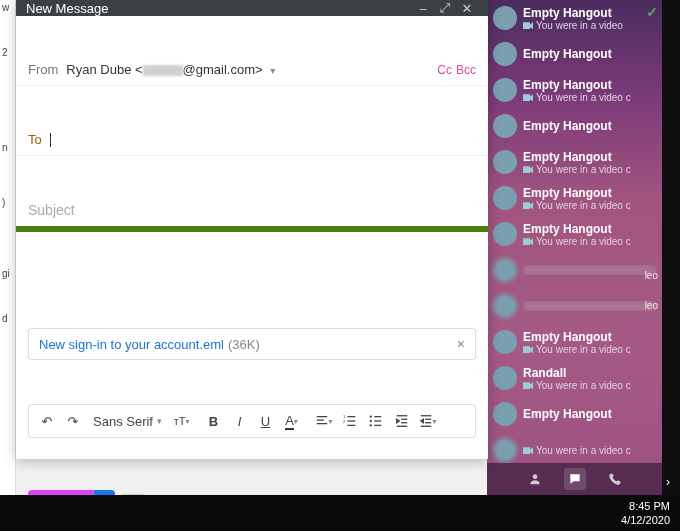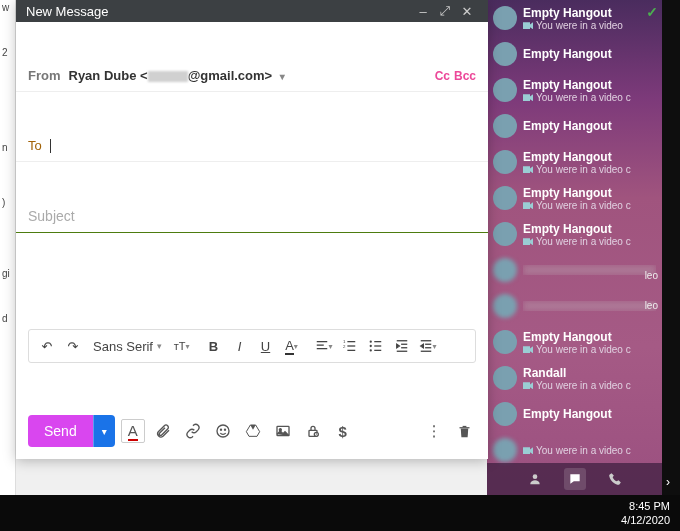--- a/index.html
+++ b/index.html
@@ -19,30 +19,30 @@
 .hangout-three2 { position: absolute; right: 4px; top: 300px; color: #eee; font-size: 10px; }
 .hangouts-footer { position: absolute; bottom: 0; left: 0; right: 0; height: 32px; background: rgba(40,20,50,0.6); display: flex; justify-content: center; gap: 18px; align-items: center; }
 .hangouts-footer .fi { color: #ddd; font-size: 14px; width: 22px; height: 22px; display: flex; align-items: center; justify-content: center; }
 .hangouts-footer .active { background: rgba(255,255,255,0.15); border-radius: 3px; }
 .scroll-strip { position: absolute; right: 0; top: 0; width: 18px; height: 495px; background: #0e0e0e; }
 .scroll-arrow { color: #fff; position: absolute; bottom: 6px; left: 4px; font-size: 12px; }
 .compose { position: absolute; left: 16px; top: 0; width: 472px; height: 459px; background: #fff; box-shadow: 0 2px 12px rgba(0,0,0,0.25); display: flex; flex-direction: column; gap: 38px; }
 .compose-header { height: 32px; background: #3c4043; color: #fff; display: flex; align-items: center; padding: 0 10px; font-size: 13px; font-weight: 500; }
 .compose-header .title { flex: 1; }
 .compose-header .hbtn { width: 22px; text-align: center; color: #ccc; cursor: pointer; font-size: 13px; }
-.from-row { display: flex; align-items: center; padding: 8px 12px; font-size: 13px; color: #555; border-bottom: 1px solid #eee; font-weight: bold; }
+.from-row { display: flex; align-items: center; padding: 8px 12px; font-size: 13px; color: #555; border-bottom: 1px solid #eee; }
 .from-row .lbl { color: #777; margin-right: 8px; }
 .from-row .addr { color: #333; flex: 1; }
 .addr-blur { display: inline-block; width: 40px; height: 11px; background: #d0d0d0; vertical-align: middle; filter: blur(1px); }
 .ccbcc { color: #ec4899; font-size: 12px; margin-left: 4px; }
 .to-row { display: flex; align-items: center; padding: 8px 12px; font-size: 13px; border-bottom: 1px solid #eee; }
 .to-row .lbl { color: #a16207; margin-right: 8px; }
 .to-row .cursor { display: inline-block; width: 1px; height: 14px; background: #333; animation: blink 1s infinite; }
 @keyframes blink { 50% { opacity: 0; } }
-.subject-row { padding: 8px 12px; font-size: 14px; color: #aaa; border-bottom: 1px solid #4d7c0f; }
+.subject-row { padding: 8px 12px; font-size: 14px; color: #aaa; border-bottom: 6px solid #4d7c0f; }
 .body-area { flex: 1; padding: 10px 12px; }
 .attachment { margin: 0 12px 6px 12px; border: 1px solid #ddd; border-radius: 3px; padding: 7px 10px; font-size: 13px; display: flex; align-items: center; }
 .attachment .name { color: #1a73e8; font-weight: 500; }
 .attachment .size { color: #888; margin-left: 4px; }
 .attachment .x { margin-left: auto; color: #888; cursor: pointer; font-size: 14px; }
 .format-bar { margin: 0 12px 6px 12px; border: 1px solid #ddd; border-radius: 3px; padding: 4px 6px; display: flex; align-items: center; gap: 2px; font-size: 13px; color: #444; }
 .format-bar .fb { width: 24px; height: 24px; display: flex; align-items: center; justify-content: center; cursor: pointer; border-radius: 2px; }
 .format-bar .font-sel { padding: 0 6px; display: flex; align-items: center; gap: 4px; }
 .format-bar .divider { width: 0; margin-right: 4px; }
 .send-bar { padding: 8px 12px 12px 12px; display: flex; align-items: center; gap: 6px; }
@@ -204,20 +204,25 @@
     </span>
     <span class="ccbcc">Cc</span>
     <span class="ccbcc">Bcc</span>
   </div>
   <div class="to-row">
     <span class="lbl">To</span>
     <span class="cursor"></span>
   </div>
   <div class="subject-row">Subject</div>
   <div class="body-area"></div>
+  <div class="attachment">
+    <span class="name">New sign-in to your account.eml</span>
+    <span class="size">(36K)</span>
+    <span class="x">×</span>
+  </div>
   <div class="format-bar">
     <div class="fb">↶</div>
     <div class="fb">↷</div>
     <div class="font-sel">
       <span>Sans Serif</span>
       <span style="font-size:9px;color:#888">▾</span>
     </div>
     <div class="fb" style="font-size:11px">тT<span style="font-size:8px;color:#888">▾</span></div>
     <div class="divider"></div>
     <div class="fb">

